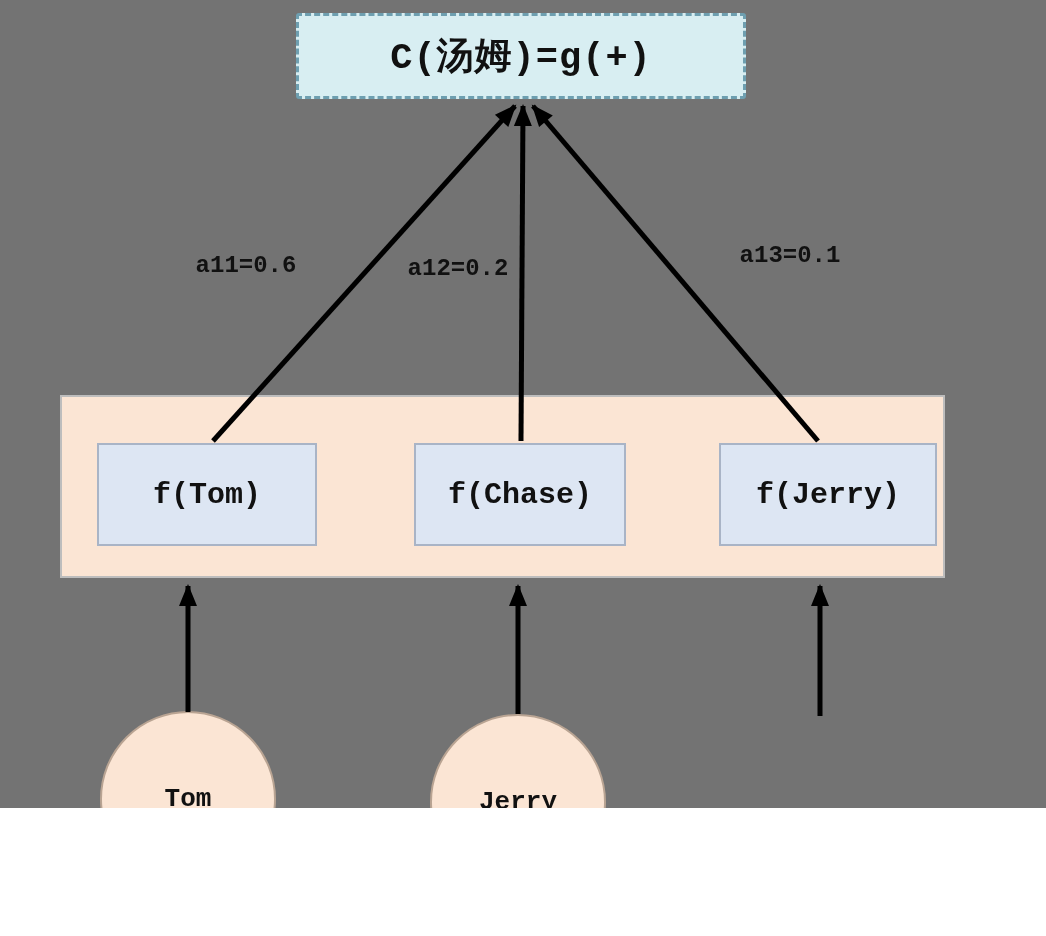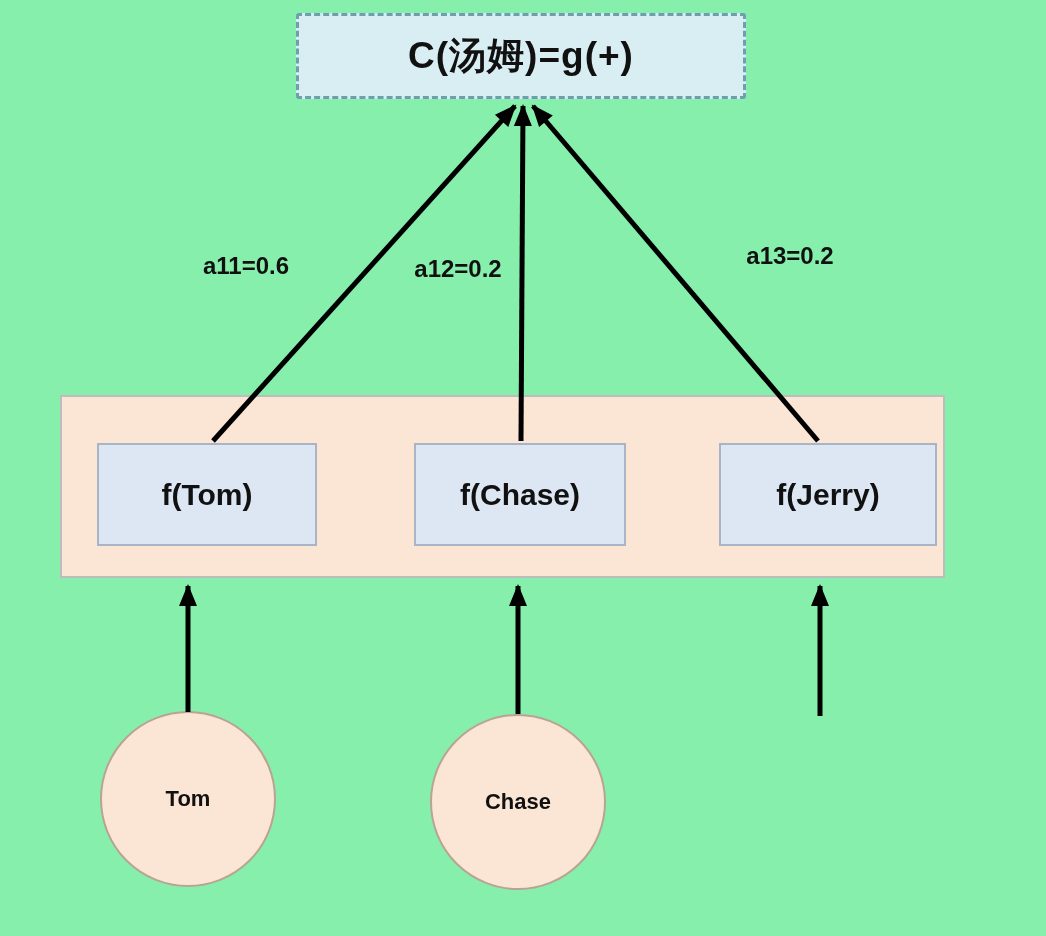--- a/index.html
+++ b/index.html
@@ -3,23 +3,23 @@
 <meta charset="utf-8">
 <style>
   html, body {
     margin: 0;
     padding: 0;
     background: #ffffff;
   }
   .canvas {
     position: relative;
     width: 1046px;
-    height: 936px;
-    background: #86efac;
-    font-family: Liberation Sans, sans-serif;
+    height: 808px;
+    background: #737373;
+    font-family: Liberation Mono, monospace;
     overflow: hidden;
   }
   .arrows {
     position: absolute;
     left: 0;
     top: 0;
     z-index: 5;
     pointer-events: none;
   }
   .arrows line {
@@ -100,21 +100,21 @@
     box-sizing: border-box;
     display: flex;
     align-items: center;
     justify-content: center;
     z-index: 2;
   }
   .node-1 { left: 100px; top: 711px; }
   .node-2 { left: 430px; top: 714px; }
   .node-3 { left: 732px; top: 717px; }
   .node span {
-    font-size: 22px;
+    font-size: 26px;
     font-weight: bold;
     color: #111111;
   }
 </style>
 </head>
 <body>
 
 <div class="canvas">
 
   <svg class="arrows" width="1046" height="936" viewBox="0 0 1046 936">
@@ -130,34 +130,34 @@
     <line x1="518" y1="714" x2="518" y2="586" marker-end="url(#ah)"></line>
     <line x1="820" y1="716" x2="820" y2="586" marker-end="url(#ah)"></line>
   </svg>
 
   <div class="output-box">
     <span>C(汤姆)=g(+)</span>
   </div>
 
   <div class="weight weight-1">a11=0.6</div>
   <div class="weight weight-2">a12=0.2</div>
-  <div class="weight weight-3">a13=0.2</div>
+  <div class="weight weight-3">a13=0.1</div>
 
   <div class="container-box"></div>
 
   <div class="feature-box fb-2">
     <span>f(Chase)</span>
   </div>
   <div class="feature-box fb-1">
     <span>f(Tom)</span>
   </div>
   <div class="feature-box fb-3">
     <span>f(Jerry)</span>
   </div>
 
   <div class="node node-1">
     <span>Tom</span>
   </div>
   <div class="node node-2">
-    <span>Chase</span>
+    <span>Jerry</span>
   </div>
 
 </div>
 
 </body></html>

